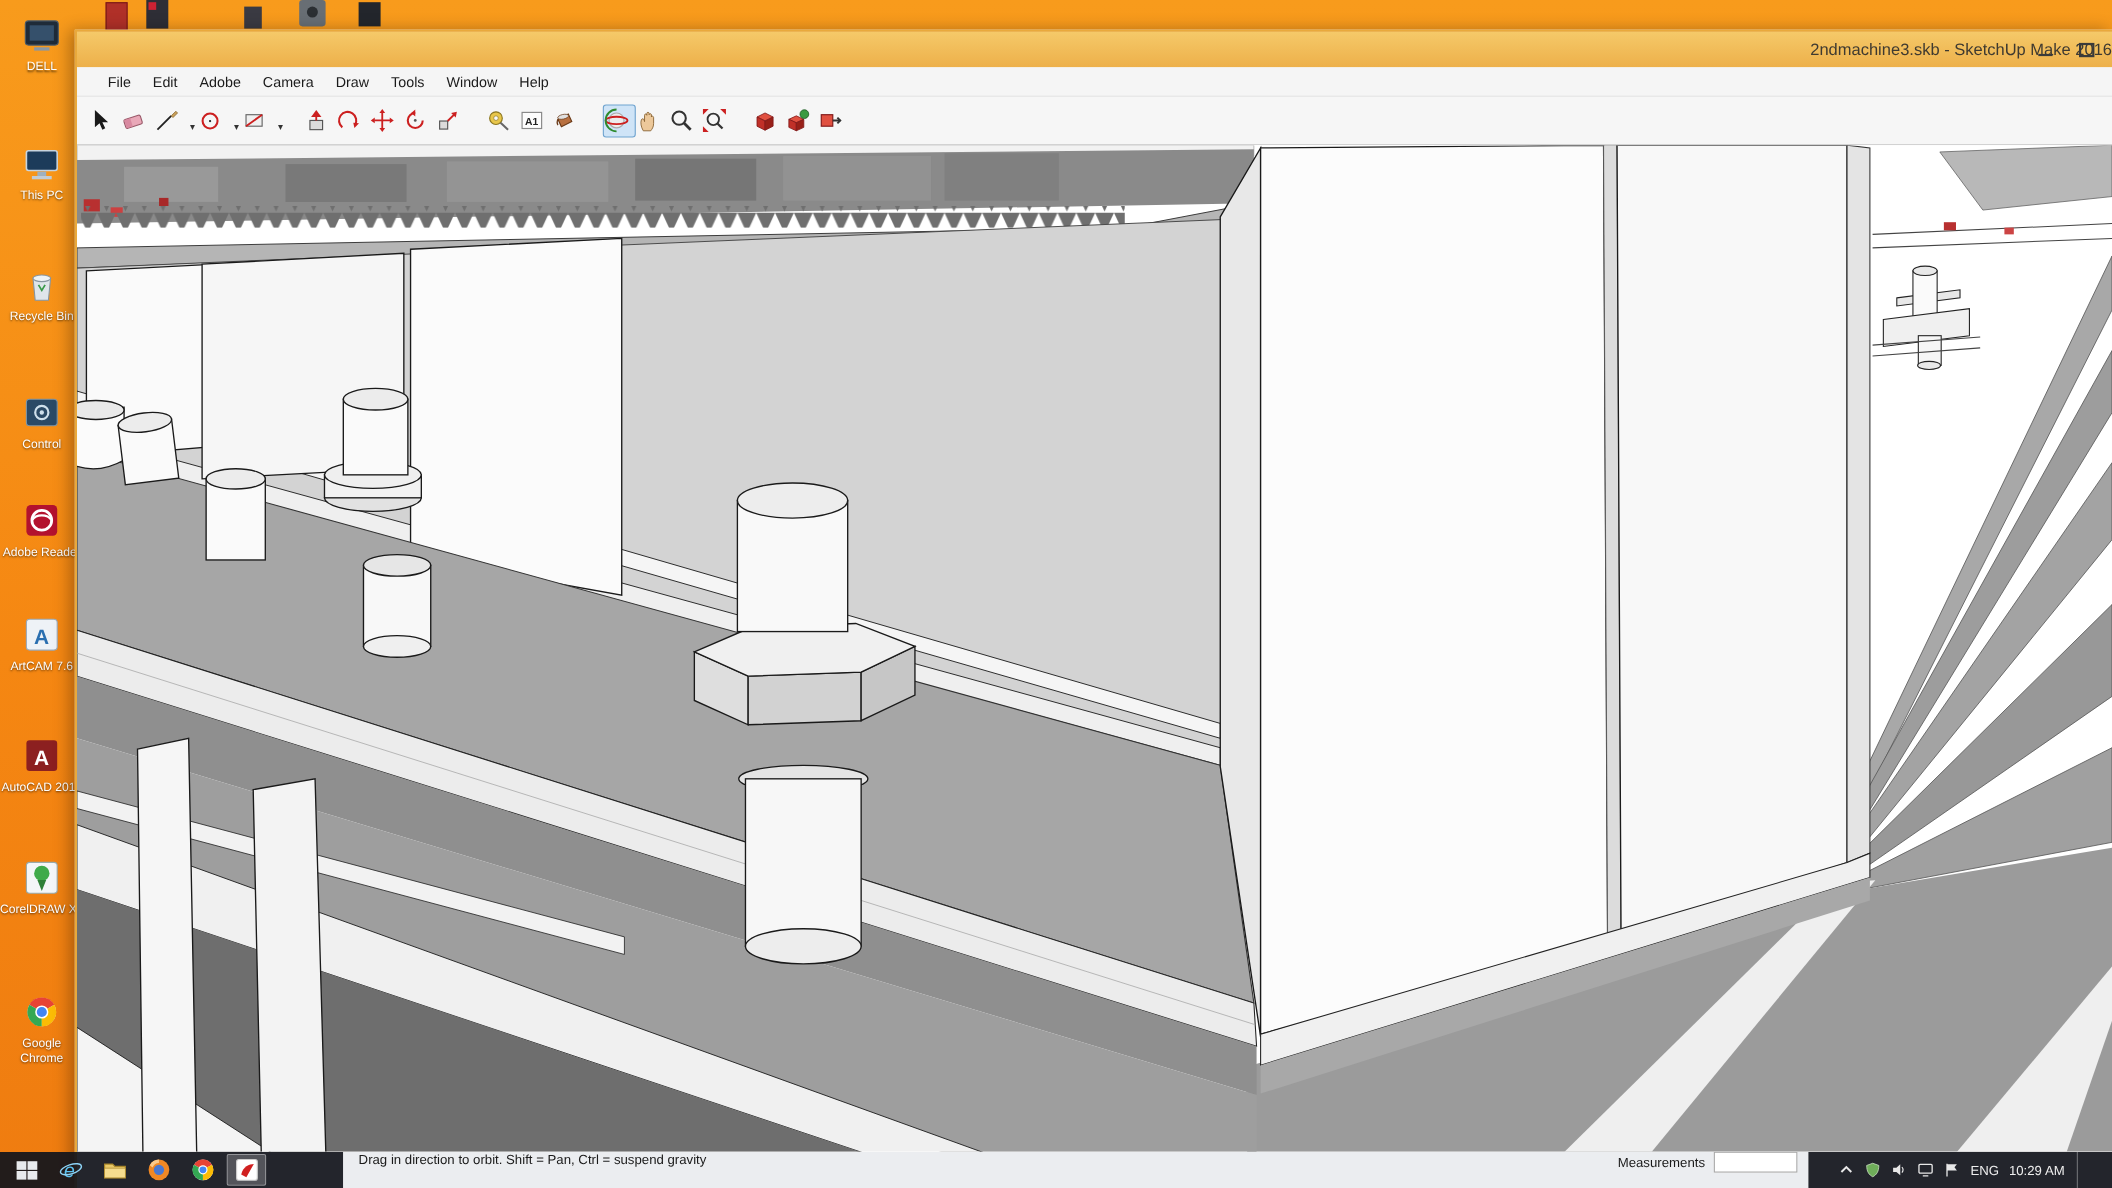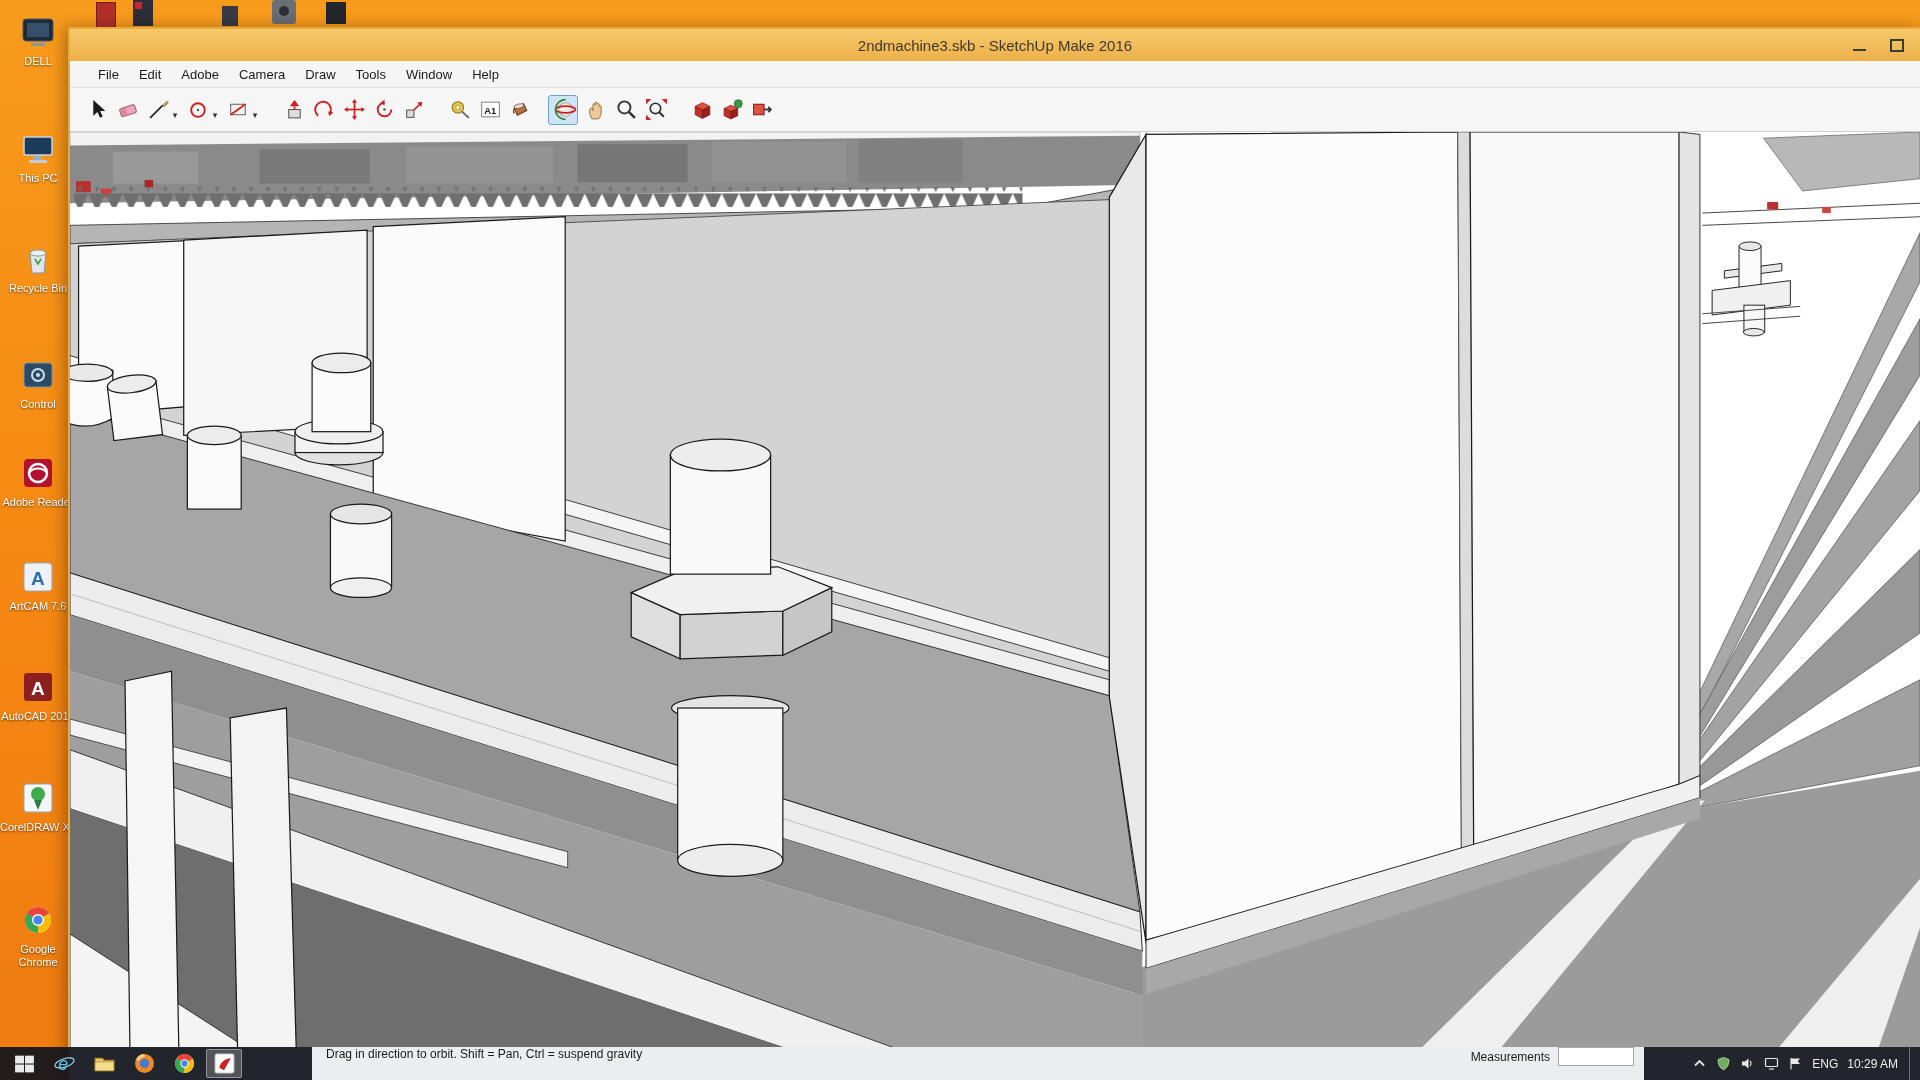--- a/index.html
+++ b/index.html
@@ -11,48 +11,48 @@
   .desk-item .dicon{width:40px;height:40px;margin:0 auto 3px;}
   .desk-item .dicon svg{width:40px;height:40px;display:block;margin:0 auto;}
   .desk-item .dlabel{line-height:1.15;text-shadow:0 1px 2px rgba(0,0,0,.65);overflow:hidden;}
   .stub{position:absolute;z-index:1;}
 
   
   #su-window{position:absolute;left:68px;top:27px;right:0;bottom:0;background:#fff;
     border:2px solid #e9a93c;border-right:none;border-bottom:none;
     box-shadow:-4px 0 14px rgba(0,0,0,.3);z-index:5;}
   .titlebar{height:32px;background:linear-gradient(#f5c969,#edb04a);display:flex;align-items:center;position:relative;}
-  .title{position:absolute;left:0;right:0;text-align:center;font-size:15px;color:#3f3a30;}
+  .title{position:absolute;left:0;right:0;text-align:right;font-size:15px;color:#3f3a30;}
   .win-btns{margin-left:auto;display:flex;gap:24px;padding-right:16px;z-index:2;align-items:center;}
   .glyph-min{width:13px;height:2px;background:#3a3a3a;margin-top:9px;}
   .glyph-max{width:10px;height:9px;border:2px solid #3a3a3a;background:transparent;}
 
   .menubar{height:26px;background:#f5f5f5;display:flex;align-items:center;font-size:13px;color:#1a1a1a;
     padding-left:18px;border-bottom:1px solid #e0e0e0;}
   .menu-item{padding:4px 10px;}
 
   .toolbar{height:43px;background:#f6f6f6;border-bottom:1px solid #cfcfcf;display:flex;align-items:center;padding-left:10px;}
-  .tb{width:30px;height:30px;display:flex;align-items:center;justify-content:flex-end;border-radius:3px;box-sizing:border-box;}
+  .tb{width:30px;height:30px;display:flex;align-items:center;justify-content:flex-start;border-radius:3px;box-sizing:border-box;}
   .tb svg{width:23px;height:23px;display:block;}
   .tb.active{background:#cfe4f7;border:1px solid #6ea3cf;}
   .caret{font-size:9px;color:#333;width:10px;text-align:center;padding-top:10px;}
   .grp-gap{width:16px;}
 
   .viewport{position:absolute;left:0;right:0;top:103px;bottom:33px;background:#fff;overflow:hidden;}
   .viewport svg{display:block;width:100%;height:100%;}
 
   
   #taskbar{position:fixed;left:0;right:0;bottom:0;height:33px;display:flex;z-index:30;color:#eee;}
   .tbar-left{width:312px;background:rgba(18,20,28,.93);display:flex;align-items:center;gap:4px;padding-left:6px;box-sizing:border-box;}
   .tbar-mid{flex:1;background:rgba(233,235,239,.92);display:flex;align-items:flex-start;color:#1a1a1a;font-size:12px;}
   .tbar-mid .hint{margin-left:14px;white-space:nowrap;}
   .meas{margin-left:auto;display:flex;align-items:center;gap:8px;margin-right:10px;}
   .meas-box{width:76px;height:19px;background:#fff;border:1px solid #a8a8a8;box-sizing:border-box;}
   .tbar-right{width:276px;background:rgba(18,20,28,.93);display:flex;align-items:center;gap:9px;justify-content:flex-end;
-    padding-right:3px;font-size:12px;box-sizing:border-box;}
+    padding-right:24px;font-size:12px;box-sizing:border-box;}
   .tk-app{width:36px;height:29px;display:flex;align-items:center;justify-content:center;border-radius:2px;}
   .tk-app svg{width:23px;height:23px;display:block;}
   .tk-app.active{background:rgba(255,255,255,.22);box-shadow:inset 0 0 0 1px rgba(255,255,255,.38);}
   .tray-ic svg{width:15px;height:15px;display:block;}
   .show-desk{width:7px;height:33px;border-left:1px solid rgba(255,255,255,.35);margin-left:2px;}
 </style>
 </head>
 <body>
 
 <div class="stub" style="left:96px;top:2px;width:18px;height:24px;background:#b03028;border:1px solid #7a1a14;"></div>

